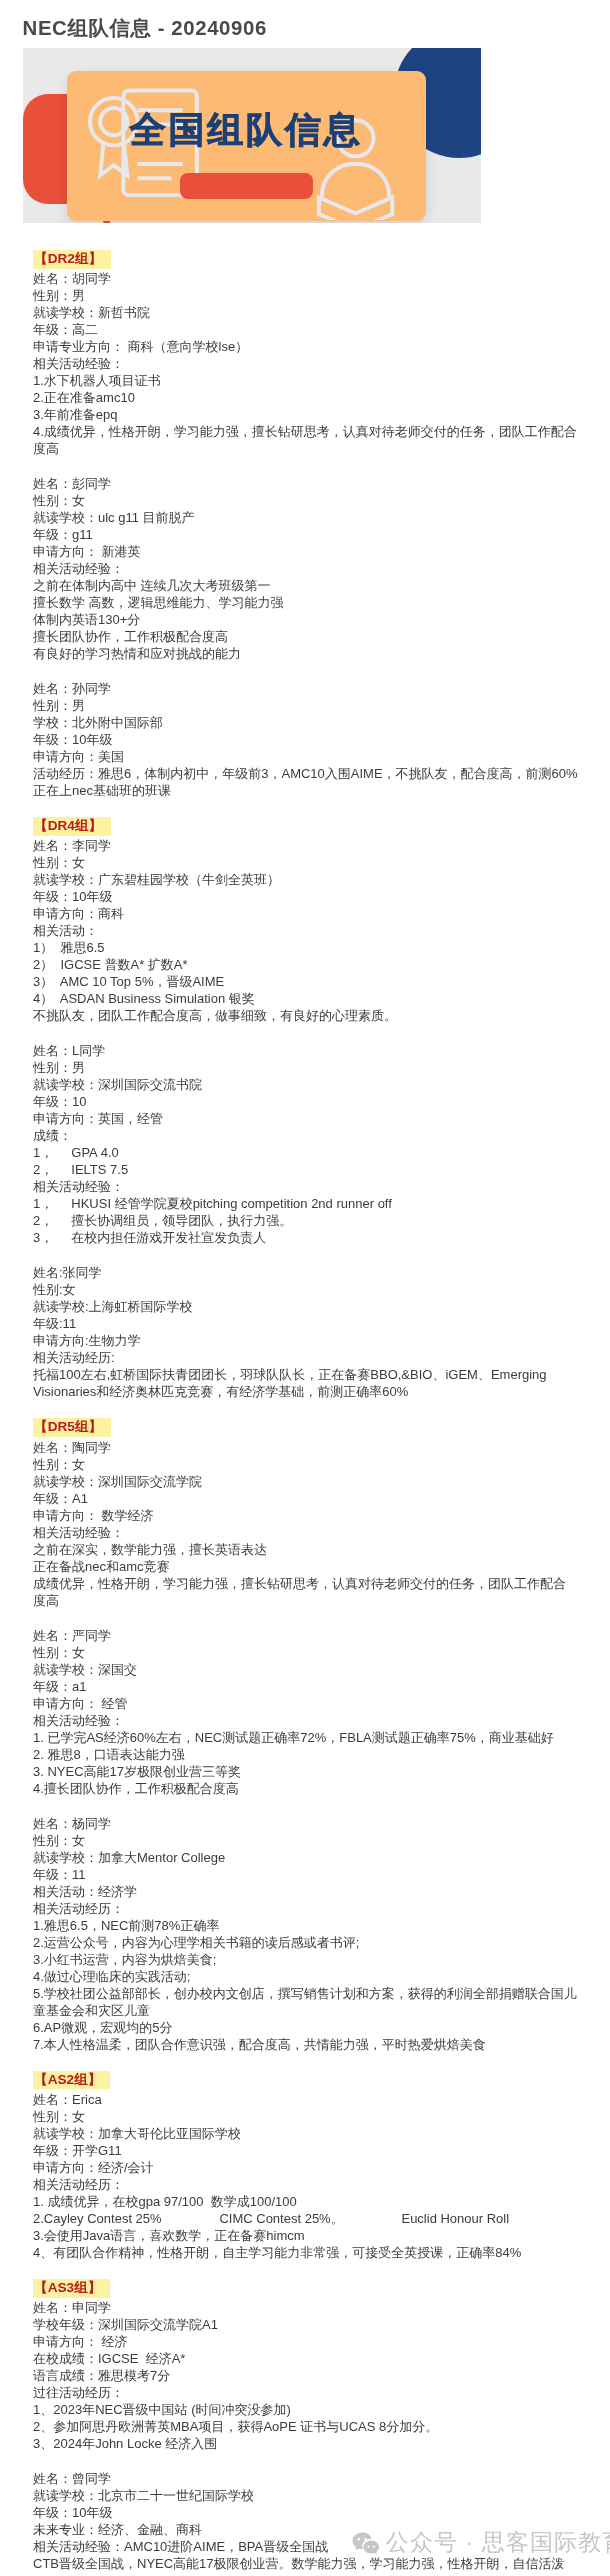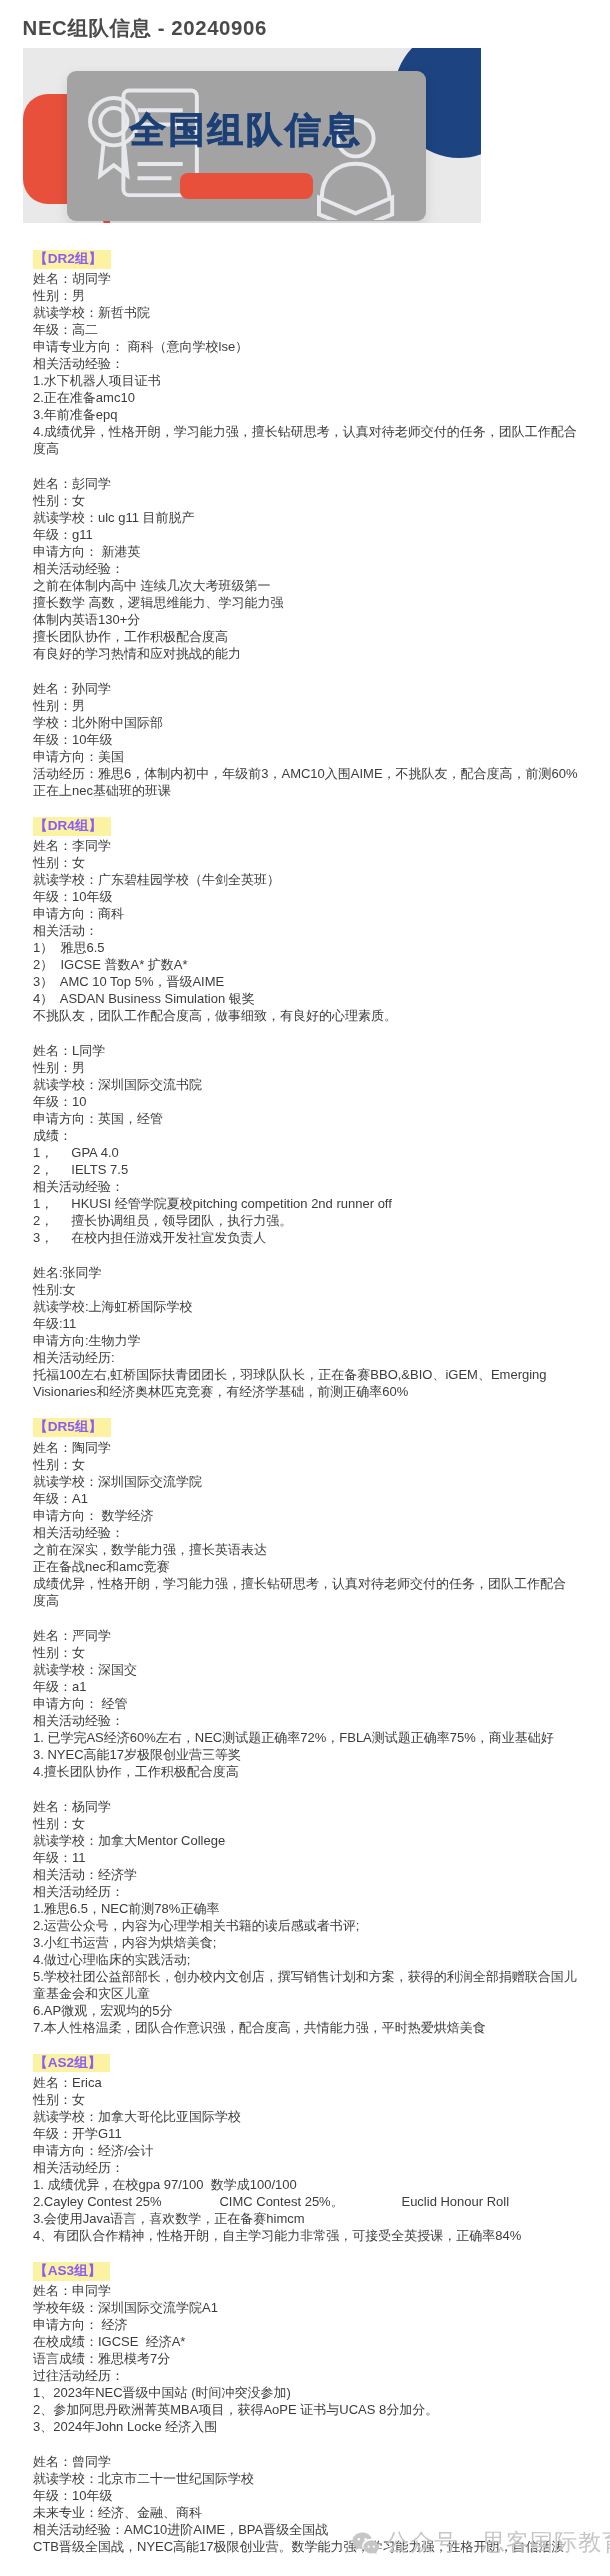--- a/index.html
+++ b/index.html
@@ -46,21 +46,21 @@
     left: 371px; top: -20px;
     width: 130px; height: 130px;
     border-radius: 50%;
     background: #1d4380;
     z-index: 1;
   }
   .banner-card {
     position: absolute;
     left: 44px; top: 22.6px;
     width: 359px; height: 150px;
-    background: #a3a3a3;
+    background: #fdba74;
     border-radius: 9px;
     box-shadow: 0 5.7px 12.4px rgba(0,0,0,0.10);
     z-index: 2;
     overflow: hidden;
   }
   .banner-card svg.faint { position: absolute; opacity: 1; }
   .banner-title {
     position: relative;
     margin-top: 35px;
     text-align: center;
@@ -92,21 +92,21 @@
     line-height: 17px;
     color: #3c3c3c;
     white-space: pre-wrap;
     word-break: break-word;
   }
   .entry { margin-bottom: 18px; }
   .group-header { line-height: 17px; margin-bottom: 1.1px; }
   .group-tag {
     display: inline-block;
     background: #fbf3a1;
-    color: #8b5cf6;
+    color: #b91c1c;
     font-size: 13.6px;
     font-weight: 700;
     padding: 1.1px 9px 1.7px 1.1px;
     line-height: 16px;
   }
   
   .watermark {
     position: absolute;
     left: 352px; top: 2527px;
     display: flex;
@@ -237,20 +237,21 @@
       <div class="line">成绩优异，性格开朗，学习能力强，擅长钻研思考，认真对待老师交付的任务，团队工作配合度高</div>
     </div>
     <div class="entry">
       <div class="line">姓名：严同学</div>
       <div class="line">性别：女</div>
       <div class="line">就读学校：深国交</div>
       <div class="line">年级：a1</div>
       <div class="line">申请方向： 经管</div>
       <div class="line">相关活动经验：</div>
       <div class="line">1. 已学完AS经济60%左右，NEC测试题正确率72%，FBLA测试题正确率75%，商业基础好</div>
+      <div class="line">2. 雅思8，口语表达能力强</div>
       <div class="line">3. NYEC高能17岁极限创业营三等奖</div>
       <div class="line">4.擅长团队协作，工作积极配合度高</div>
     </div>
     <div class="entry">
       <div class="line">姓名：杨同学</div>
       <div class="line">性别：女</div>
       <div class="line">就读学校：加拿大Mentor College</div>
       <div class="line">年级：11</div>
       <div class="line">相关活动：经济学</div>
       <div class="line">相关活动经历：</div>

